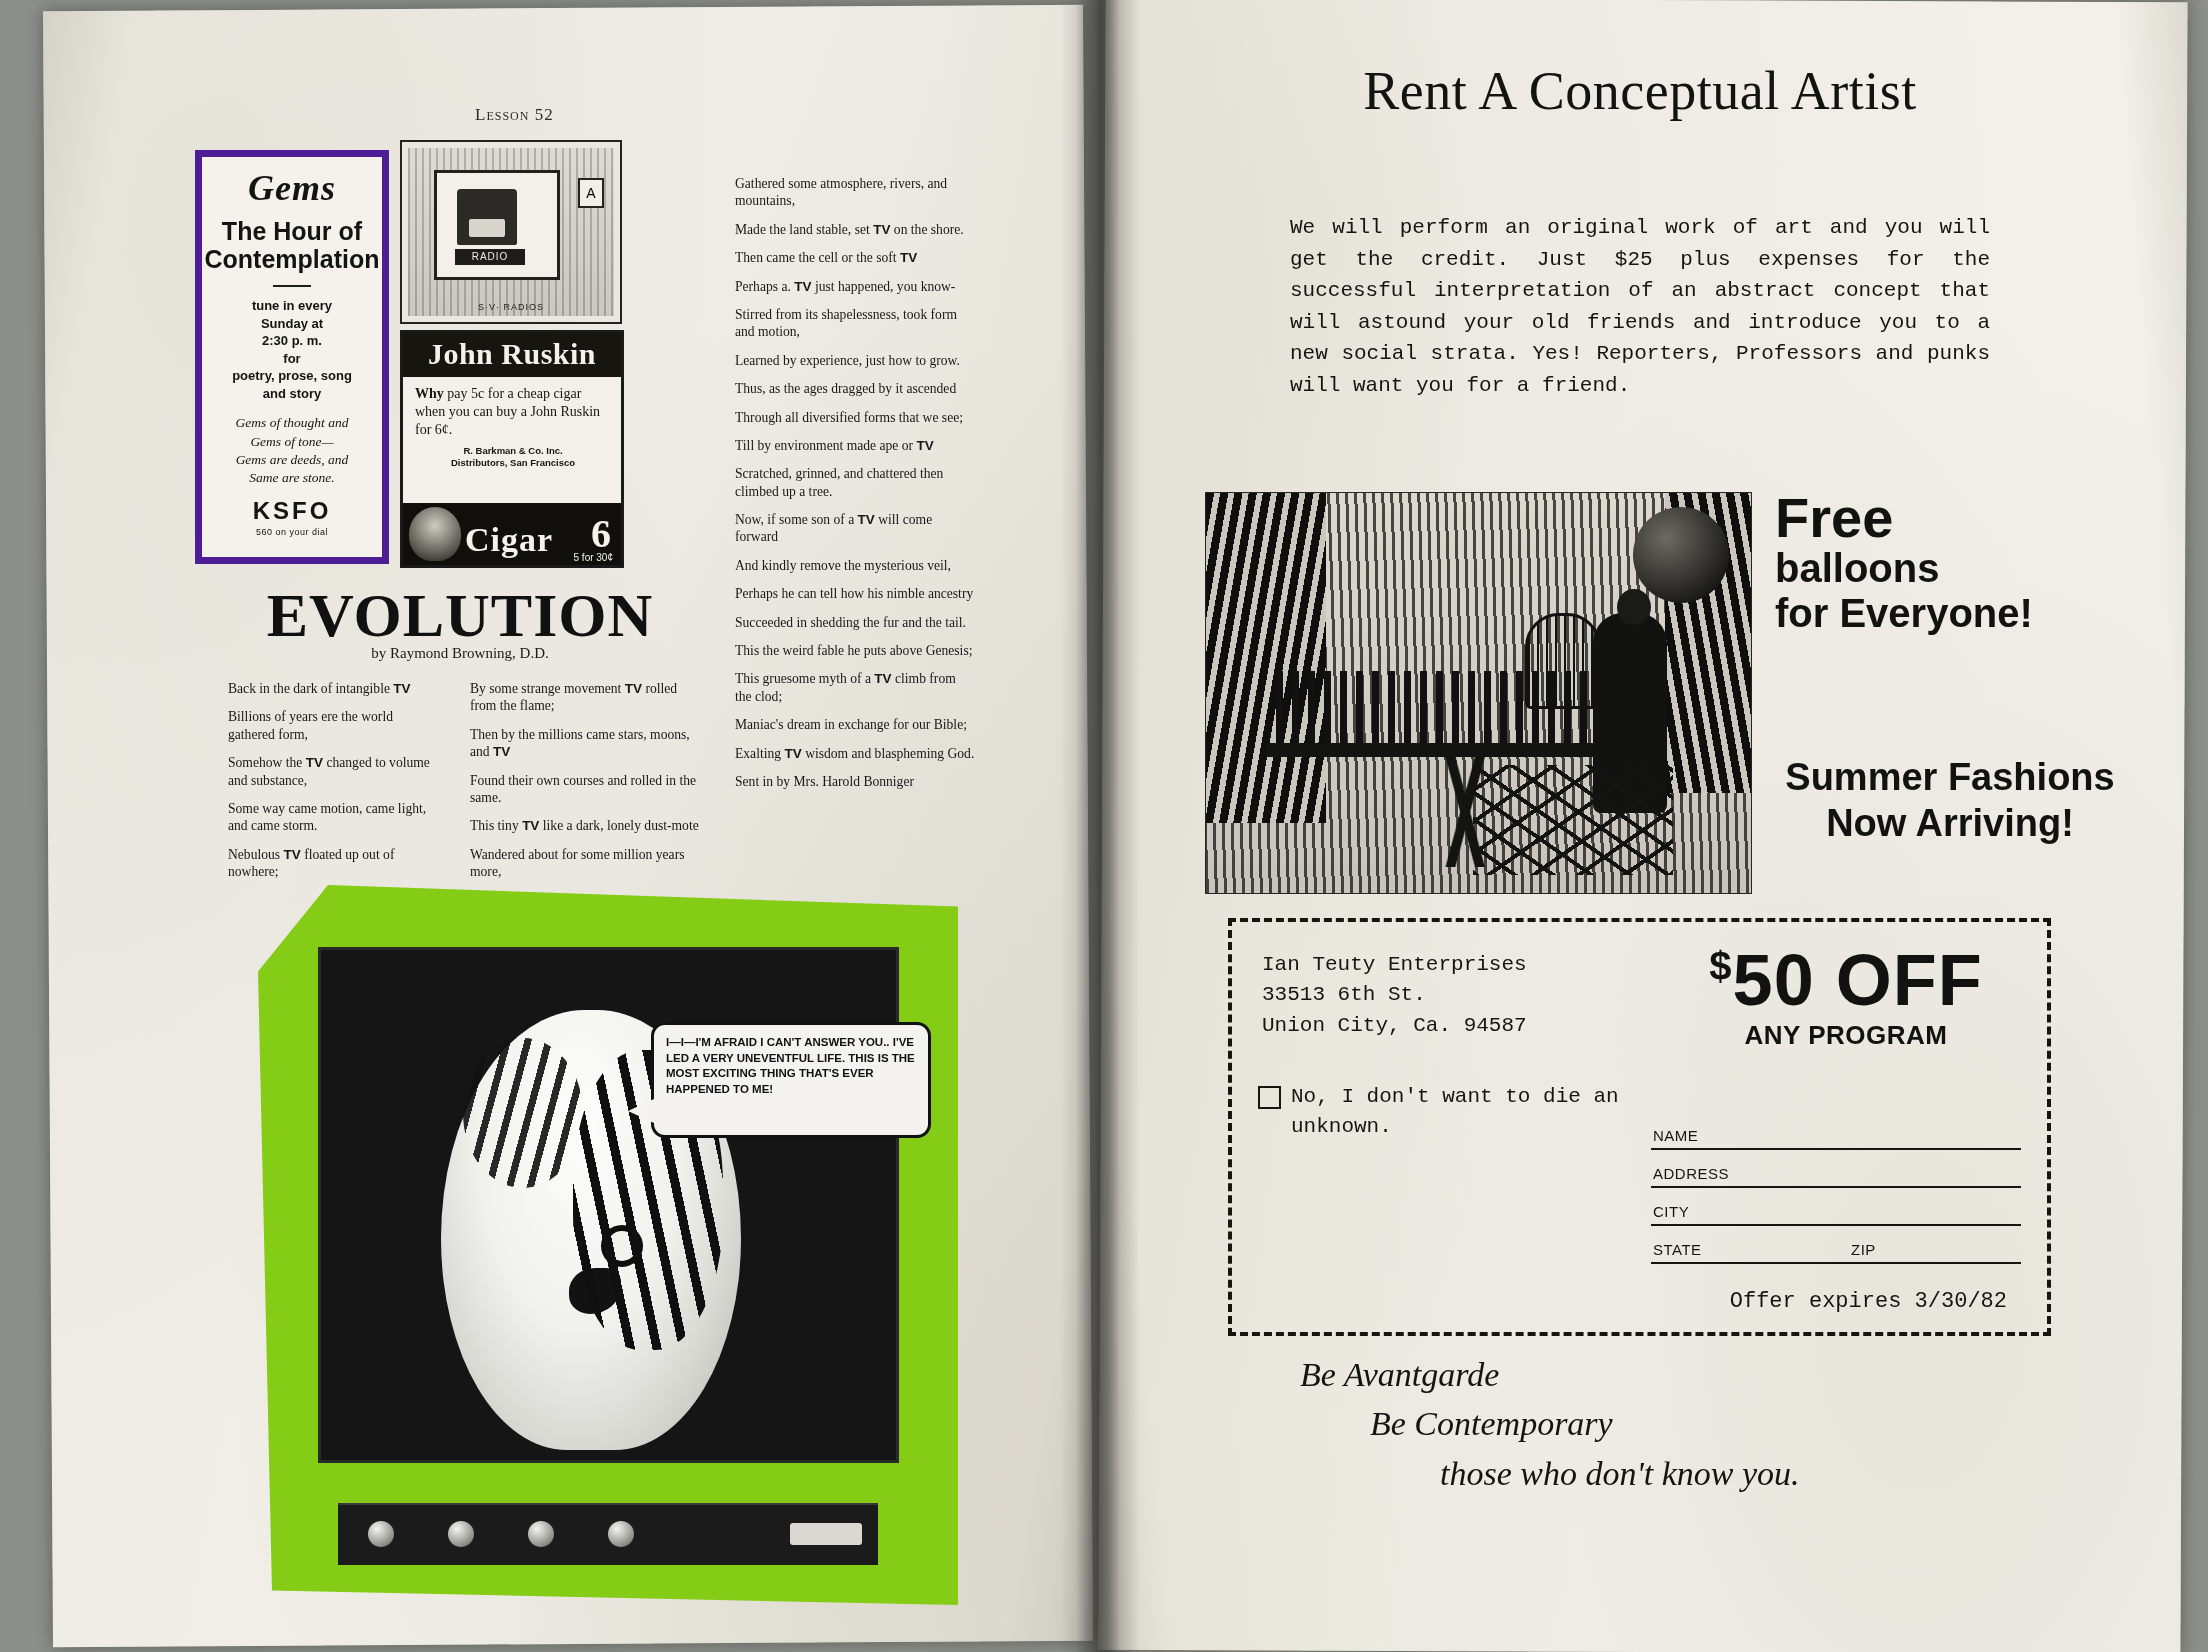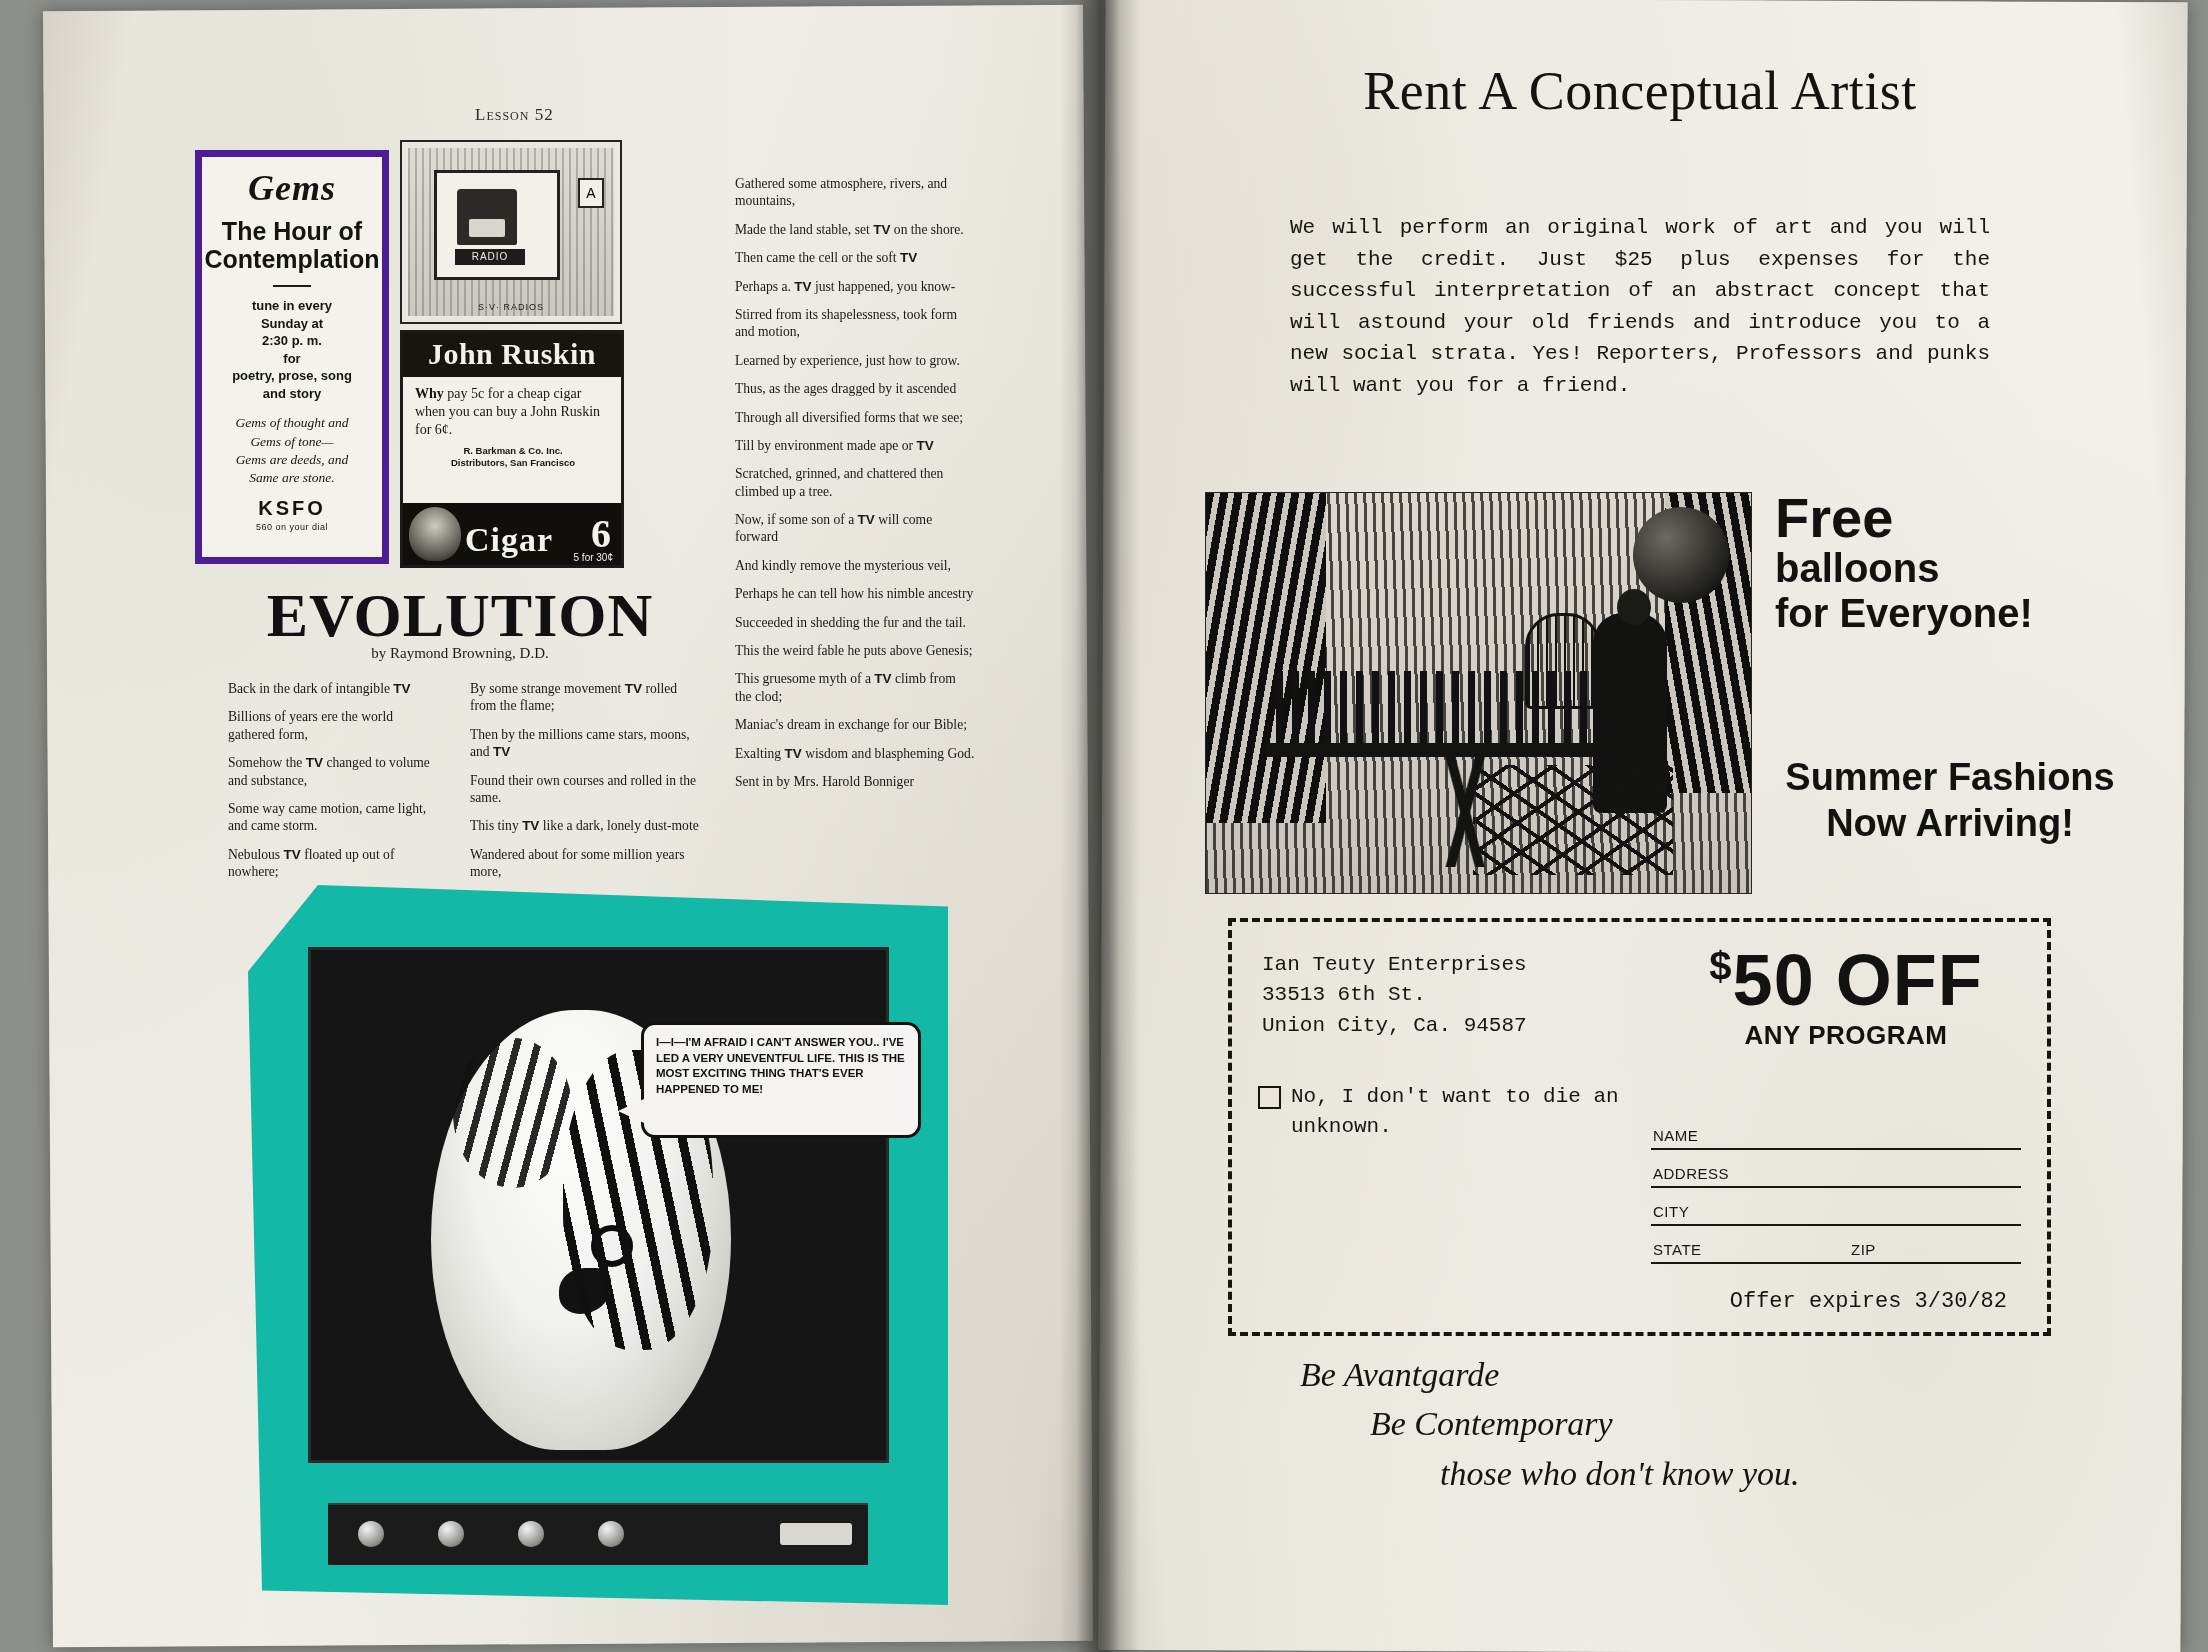--- a/index.html
+++ b/index.html
@@ -61,21 +61,21 @@
     line-height:1.12;margin-top:8px;
   }
   .gems-rule{width:38px;height:2px;background:#1c1c1a;margin:12px auto 10px;}
   .gems-body{
     font-family:"Liberation Sans",sans-serif;font-weight:bold;font-size:13px;line-height:1.35;
   }
   .gems-italic{
     font-family:"Liberation Serif",serif;font-style:italic;font-size:13.5px;line-height:1.35;margin-top:12px;
   }
   .gems-call{
-    font-family:"Liberation Sans",sans-serif;font-weight:bold;font-size:20px;letter-spacing:3px;margin-top:10px;
+    font-family:"Liberation Sans",sans-serif;font-weight:bold;font-size:24px;letter-spacing:3px;margin-top:10px;
   }
   .gems-dial{font-family:"Liberation Sans",sans-serif;font-size:9px;letter-spacing:.5px;margin-top:2px;}
   
   .radio-ad{
     position:absolute;left:400px;top:140px;width:218px;height:180px;
     border:2px solid #232321;background:#e9e7df;overflow:hidden;
   }
   .radio-ad .scene{
     position:absolute;inset:6px;
     background:
@@ -149,22 +149,22 @@
   .poem-col{
     position:absolute;font-family:"Liberation Serif",serif;font-size:13.6px;line-height:1.28;color:#181816;
   }
   .poem-col p{margin:0 0 11px 0;}
   .tv{font-family:"Liberation Sans",sans-serif;font-weight:bold;font-size:13.5px;}
   .col1{left:228px;top:680px;width:215px;}
   .col2{left:470px;top:680px;width:230px;}
   .col3{left:735px;top:175px;width:240px;}
   
   .tv-photo{
-    position:absolute;left:248px;top:885px;width:700px;height:720px;
-    background:#14b8a6;
+    position:absolute;left:258px;top:885px;width:700px;height:720px;
+    background:#84cc16;
     clip-path:polygon(10% 0%,100% 3%,100% 100%,2% 98%, 0% 12%);
   }
   .tv-screen{
     position:absolute;left:60px;top:62px;width:575px;height:510px;background:#151515;border:3px solid #2a2a2a;
   }
   .tv-bird{
     position:absolute;left:120px;top:60px;width:300px;height:440px;
     background:radial-gradient(ellipse at 46% 26%, #fdfdfb 0%, #f1f1ee 44%, #d9d9d4 70%, #b4b4ae 100%);
     border-radius:48% 48% 42% 42%/52% 52% 48% 48%;
   }

